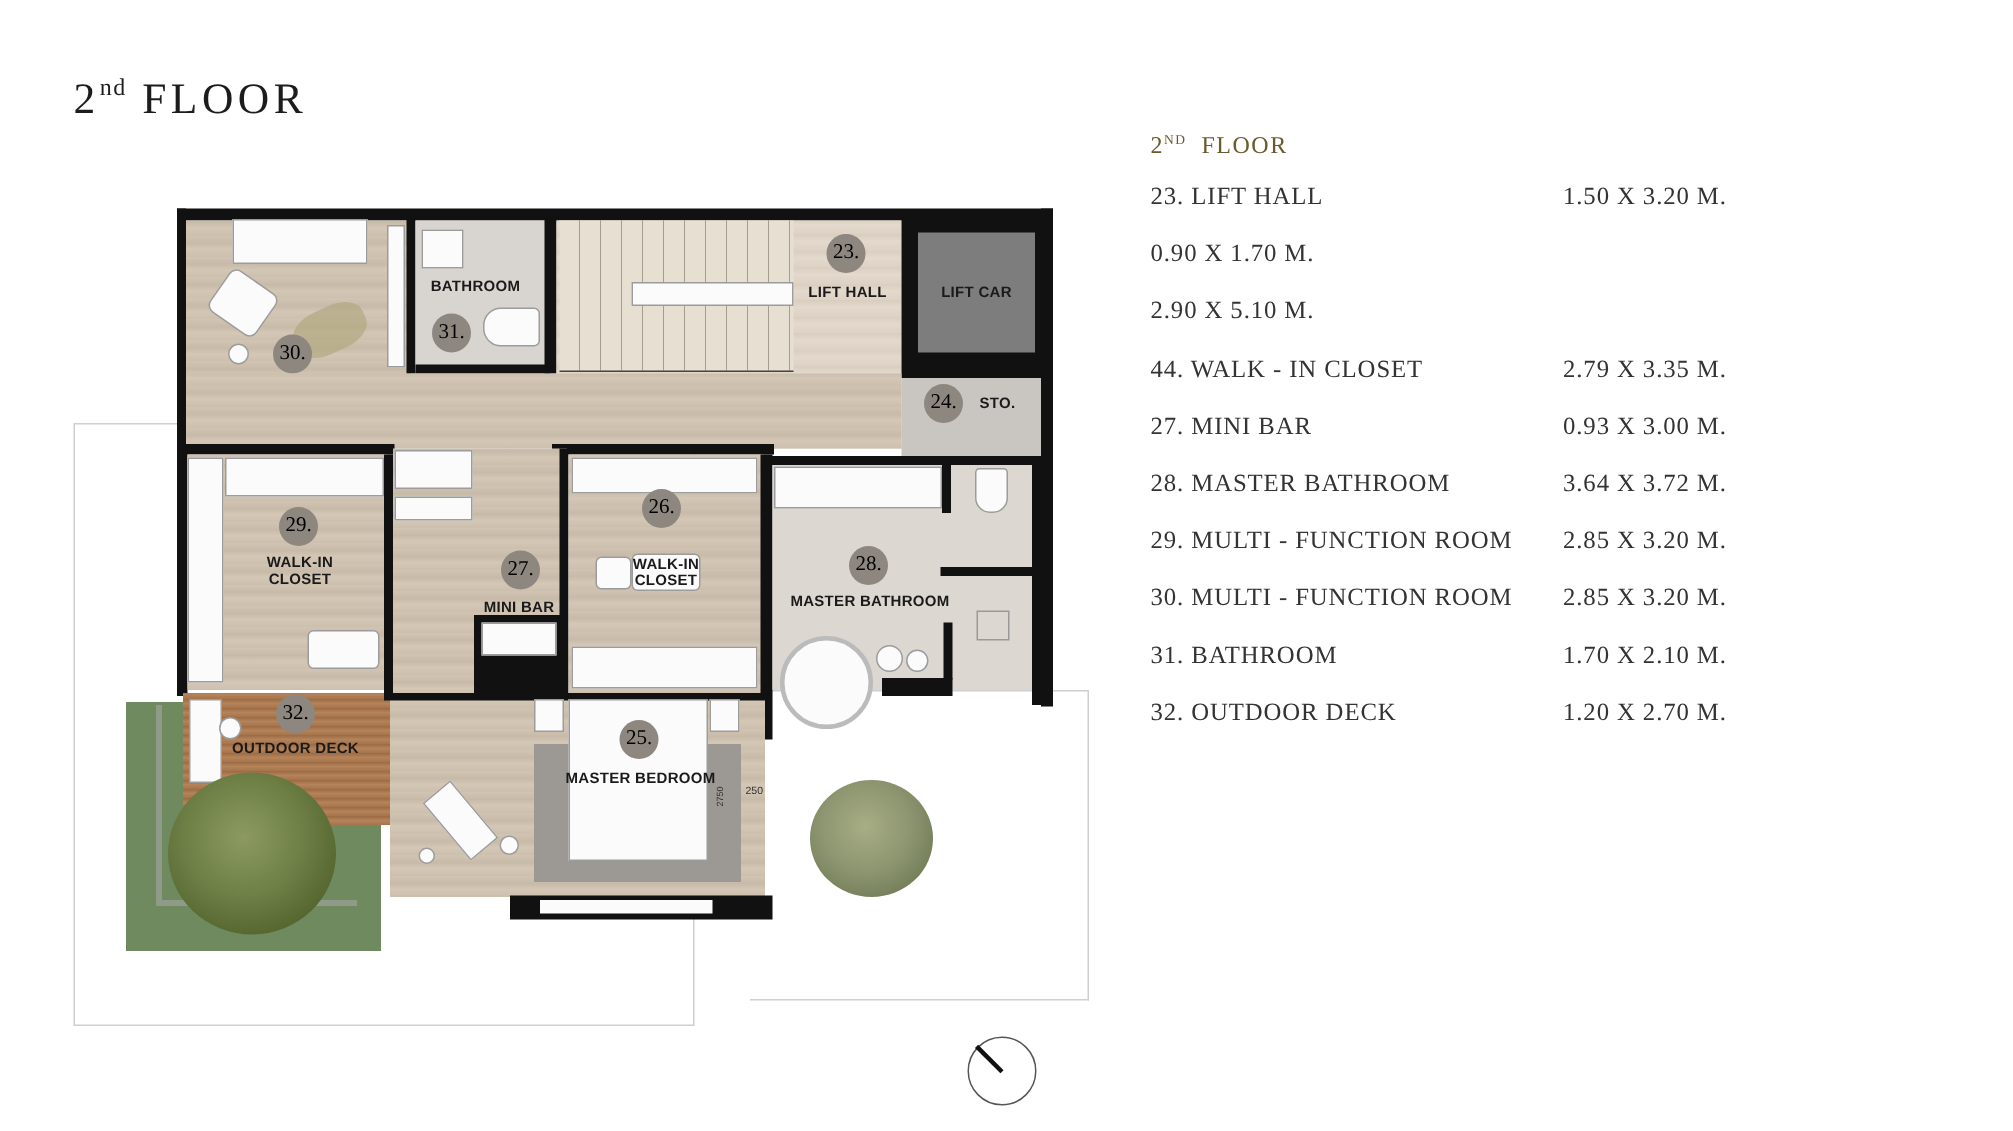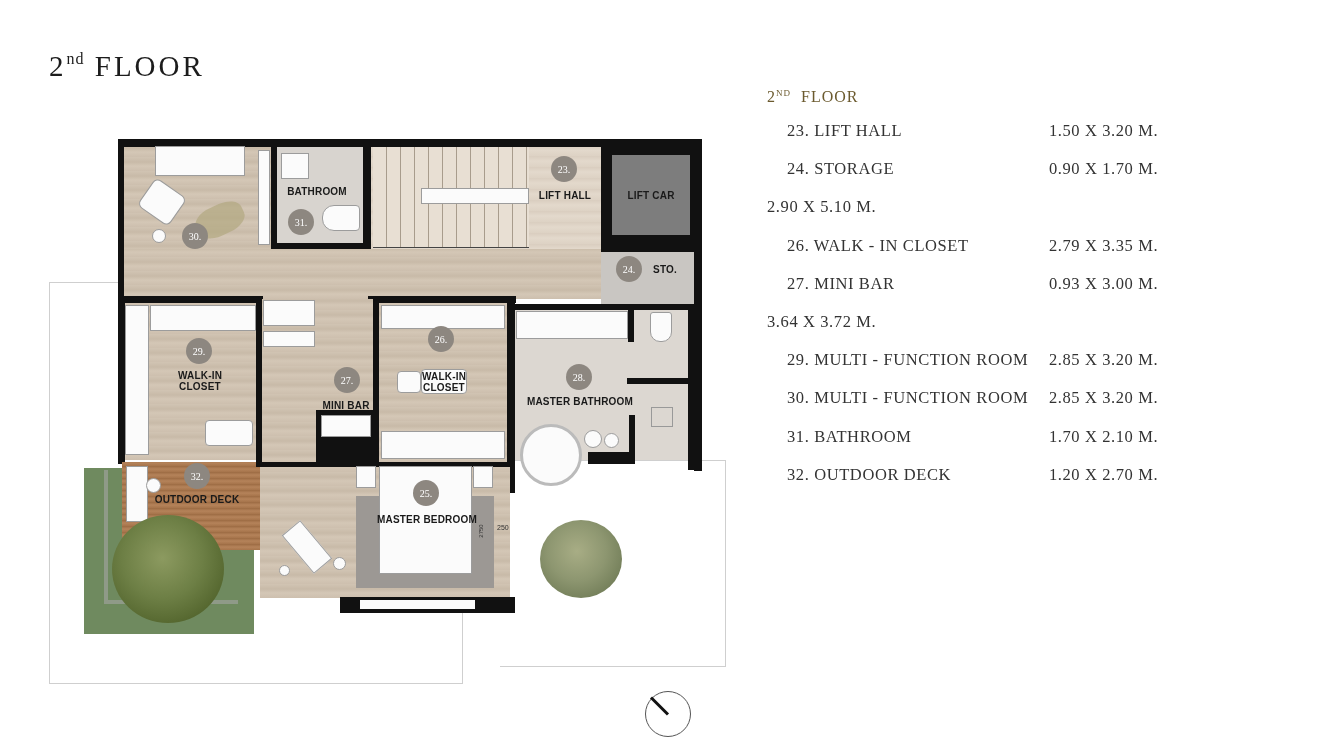--- a/index.html
+++ b/index.html
@@ -8,36 +8,36 @@
   .title { position:absolute; left:49px; top:50px; font-family:"Liberation Serif", serif;
            font-size:29px; letter-spacing:3px; color:#1c1c1c; }
   .title sup { font-size:16px; letter-spacing:1px; vertical-align:12px; }
 
   
   .legend { position:absolute; left:767px; top:88px; width:420px; }
   .legend-head { font-family:"Liberation Serif", serif; font-size:16px; color:#6b5a2e; letter-spacing:1px; height:22px; }
   .legend-head sup { font-size:9px; vertical-align:6px; }
   .legend-row { display:flex; justify-content:space-between; height:38.2px; align-items:center;
                 font-family:"Liberation Serif", serif; font-size:16.5px; color:#333; letter-spacing:0.6px; }
-  .legend-row .name { width:275px;margin-left:20px; }
+  .legend-row .name { width:275px; }
   .legend-row .dim { width:145px; }
   .legend-rows { margin-top:2px; }
 
   
   .plan { position:absolute; left:0; top:0; width:740px; height:754px; }
   .abs { position:absolute; }
   .wood { background: repeating-linear-gradient(0deg, #cdbfae 0px, #d4c7b6 5px, #c8baa8 9px, #d1c4b3 14px); }
   .woodlight { background: repeating-linear-gradient(0deg, #ddd2c4 0px, #e3d9cc 6px, #d9cdbf 11px); }
   .tile { background:#d8d4cf; }
   .deck { background: repeating-linear-gradient(0deg, #a6744b 0px, #b5835a 3px, #9b6a42 6px); }
   .grass { background:#6f8a5f; }
   .wall { background:#111; }
   .white { background:#fbfbfb; border:1px solid #9c9c9c; box-sizing:border-box; }
   .badge { position:absolute; width:26px; height:26px; border-radius:50%; background:#8d8780;
-           color:#ffffff; font-family:"Liberation Serif", serif; font-size:10px; display:flex;
+           color:#000000; font-family:"Liberation Serif", serif; font-size:14px; display:flex;
            align-items:center; justify-content:center; }
   .lbl { position:absolute; font-family:"Liberation Sans", sans-serif; font-weight:bold; font-size:10px;
          color:#1a1a1a; letter-spacing:0.2px; text-align:center; line-height:11px; }
   .tree { position:absolute; border-radius:50%;
           background: radial-gradient(circle at 45% 40%, #8c9a60 0%, #6d7f45 45%, #55672f 75%, rgba(80,95,50,0.0) 100%); }
   .outline { position:absolute; border:1px solid #cfcfcf; }
   .compass { position:absolute; left:645px; top:691px; width:46px; height:46px; border:1.5px solid #555;
              border-radius:50%; box-sizing:border-box; }
   .needle { position:absolute; left:8px; top:19px; width:24px; height:3px; background:#111; transform:rotate(45deg);
             transform-origin:100% 50%; left:-2px; top:21px; }
@@ -182,35 +182,35 @@
   <div class="legend-head">
     <span>2</span><sup>ND</sup>&nbsp;
     <span>FLOOR</span>
   </div>
   <div class="legend-rows">
     <div class="legend-row">
         <span class="name">23. LIFT HALL</span>
         <span class="dim">1.50 X 3.20 M.</span>
       </div>
     <div class="legend-row">
-        <span class="name">24. STORAGE</span>
         <span class="dim">0.90 X 1.70 M.</span>
       </div>
     <div class="legend-row">
         <span class="dim">2.90 X 5.10 M.</span>
       </div>
     <div class="legend-row">
-        <span class="name">26. WALK - IN CLOSET</span>
+        <span class="name">44. WALK - IN CLOSET</span>
         <span class="dim">2.79 X 3.35 M.</span>
       </div>
     <div class="legend-row">
         <span class="name">27. MINI BAR</span>
         <span class="dim">0.93 X 3.00 M.</span>
       </div>
     <div class="legend-row">
+        <span class="name">28. MASTER BATHROOM</span>
         <span class="dim">3.64 X 3.72 M.</span>
       </div>
     <div class="legend-row">
         <span class="name">29. MULTI - FUNCTION ROOM</span>
         <span class="dim">2.85 X 3.20 M.</span>
       </div>
     <div class="legend-row">
         <span class="name">30. MULTI - FUNCTION ROOM</span>
         <span class="dim">2.85 X 3.20 M.</span>
       </div>

